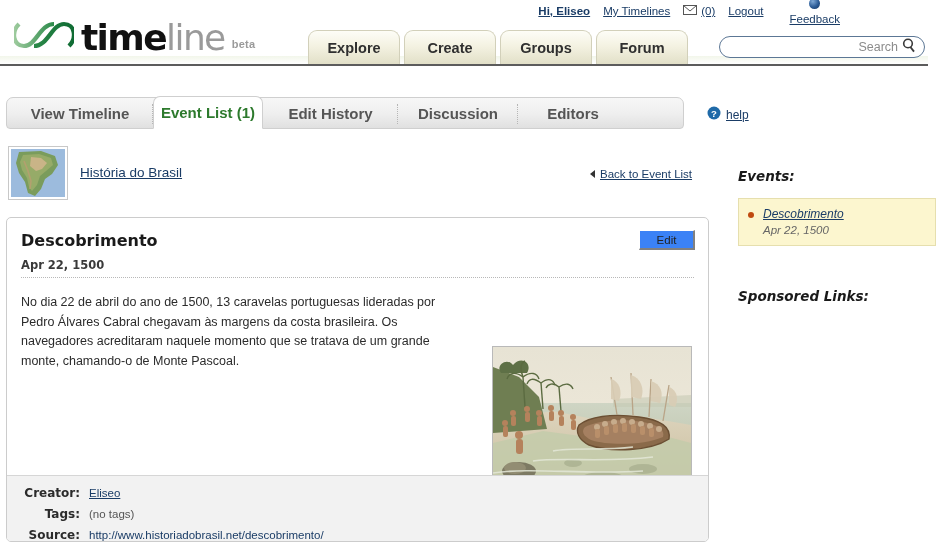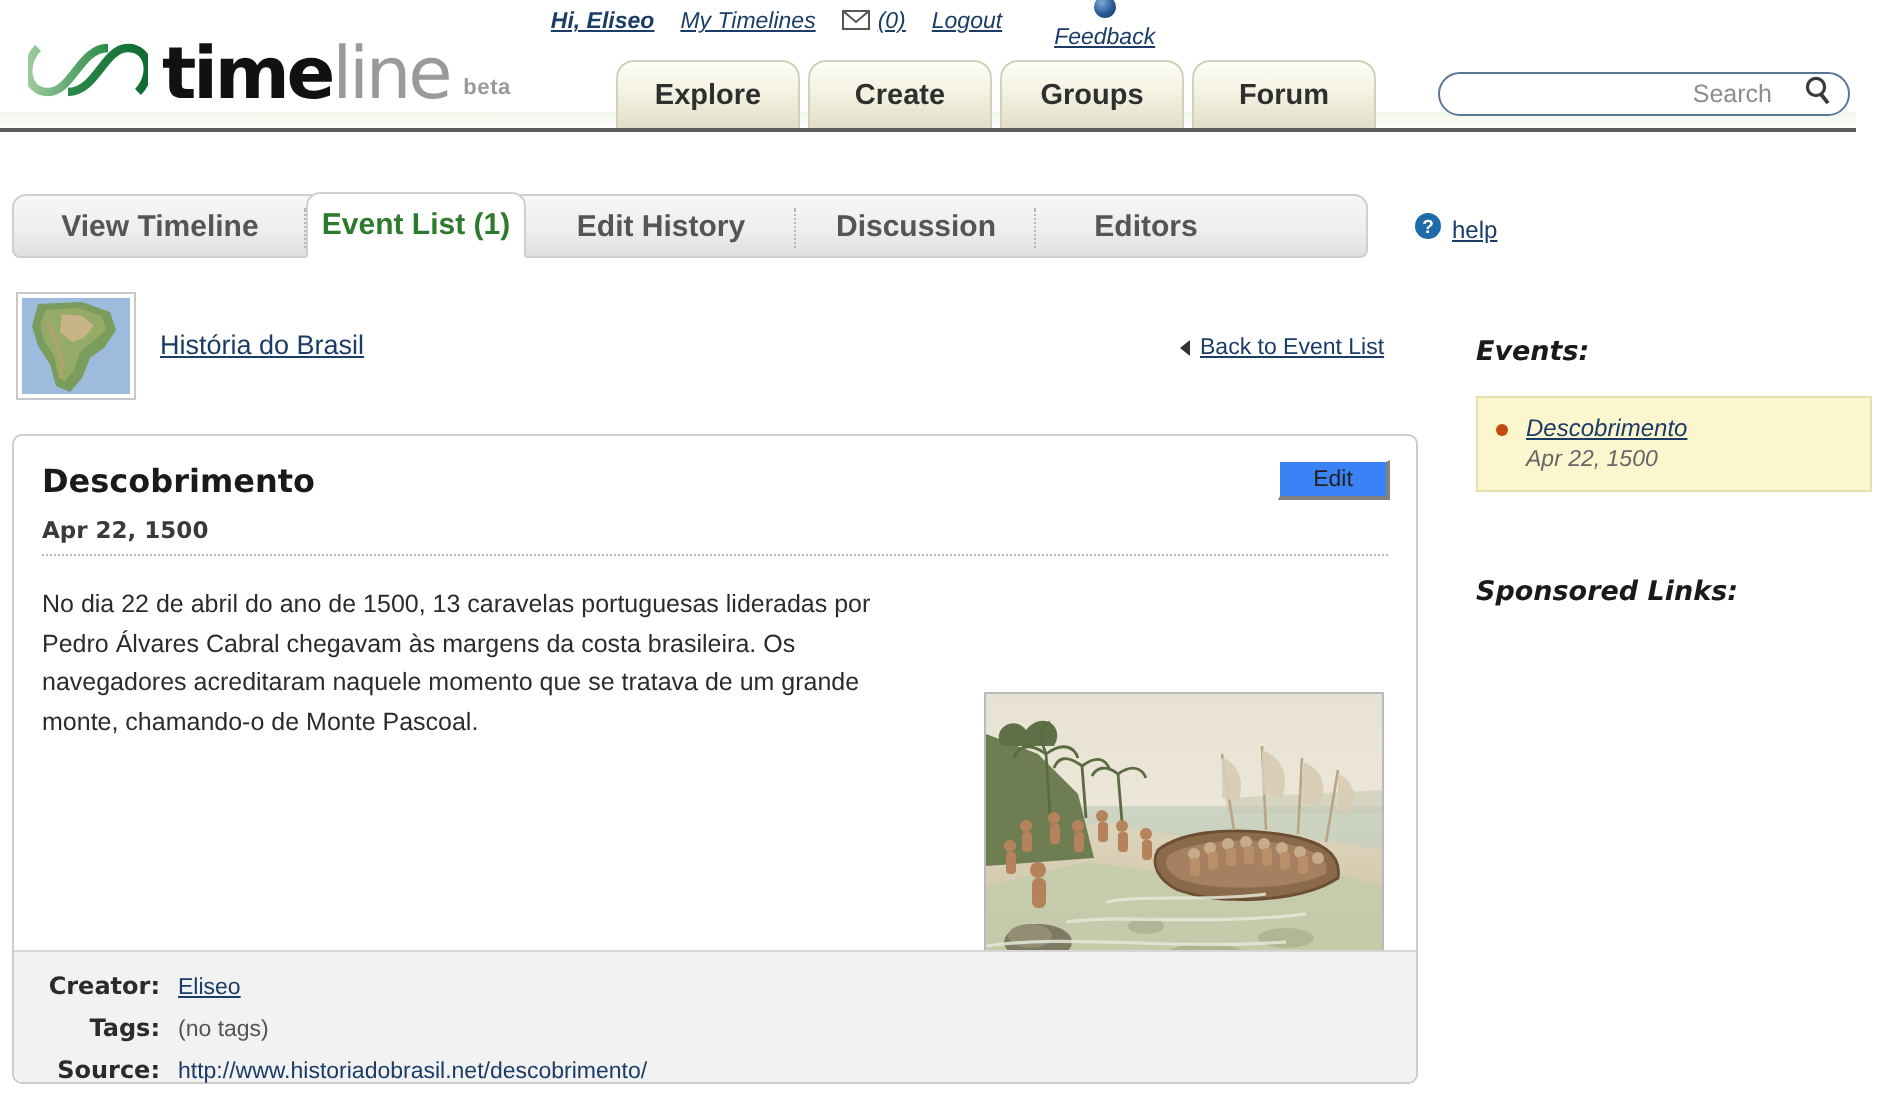--- a/index.html
+++ b/index.html
@@ -10,23 +10,22 @@
     font-family: "Liberation Sans", sans-serif;
     font-size: 12px;
     color: #333333;
     overflow: hidden;
     position: relative;
   }
 
   
   .utility-bar {
     position: absolute; top: 0; left: 0; width: 848px; height: 22px;
-    display: flex; justify-content: center; align-items: center;
+    display: flex; justify-content: flex-end; align-items: center;
     padding-right: 8px;
-    font-style: italic;
   }
   .utility-bar a {
     color: #1a3c66; text-decoration: underline;
     font-size: 11.5px; margin-left: 13px; white-space: nowrap;
   }
   .utility-bar a.greeting { font-weight: bold; }
   .mail-group { display: flex; align-items: center; margin-left: 13px; gap: 4px; }
   .env-icon { display: block; }
   .mail-group a { margin-left: 0; }
   .fb-group { display: flex; align-items: center; margin-left: 26px; gap: 4px; flex-direction: column; }
@@ -82,21 +81,21 @@
     cursor: pointer;
   }
 
   
   .search-box {
     position: absolute; top: 36px; left: 719px;
     width: 206px; height: 22px;
     background: #ffffff;
     border: 1px solid #5c7795; border-radius: 11px;
     display: flex; align-items: center; justify-content: flex-end;
-    padding-right: 8px; gap: 16px;
+    padding-right: 8px; gap: 4px;
   }
   .search-placeholder { color: #8c8c8c; font-size: 12.5px; }
   .search-icon { display: block; }
 
   
   .subtab-bar {
     position: absolute; top: 97px; left: 6px;
     width: 678px; height: 32px;
     background: linear-gradient(to bottom, #f7f7f7 0%, #eeeeee 55%, #e0e0e0 100%);
     border: 1px solid #cfcfcf;

